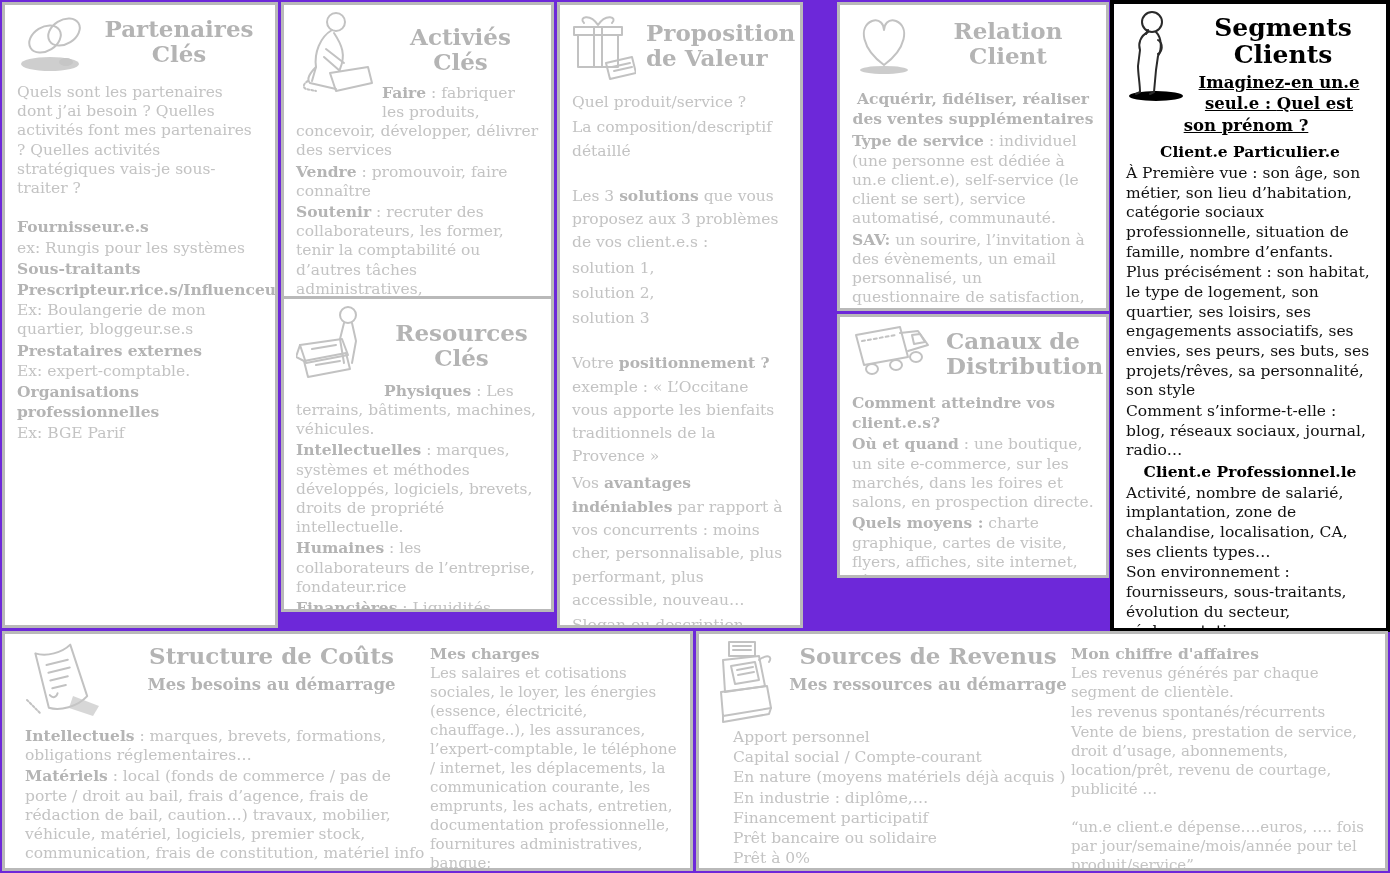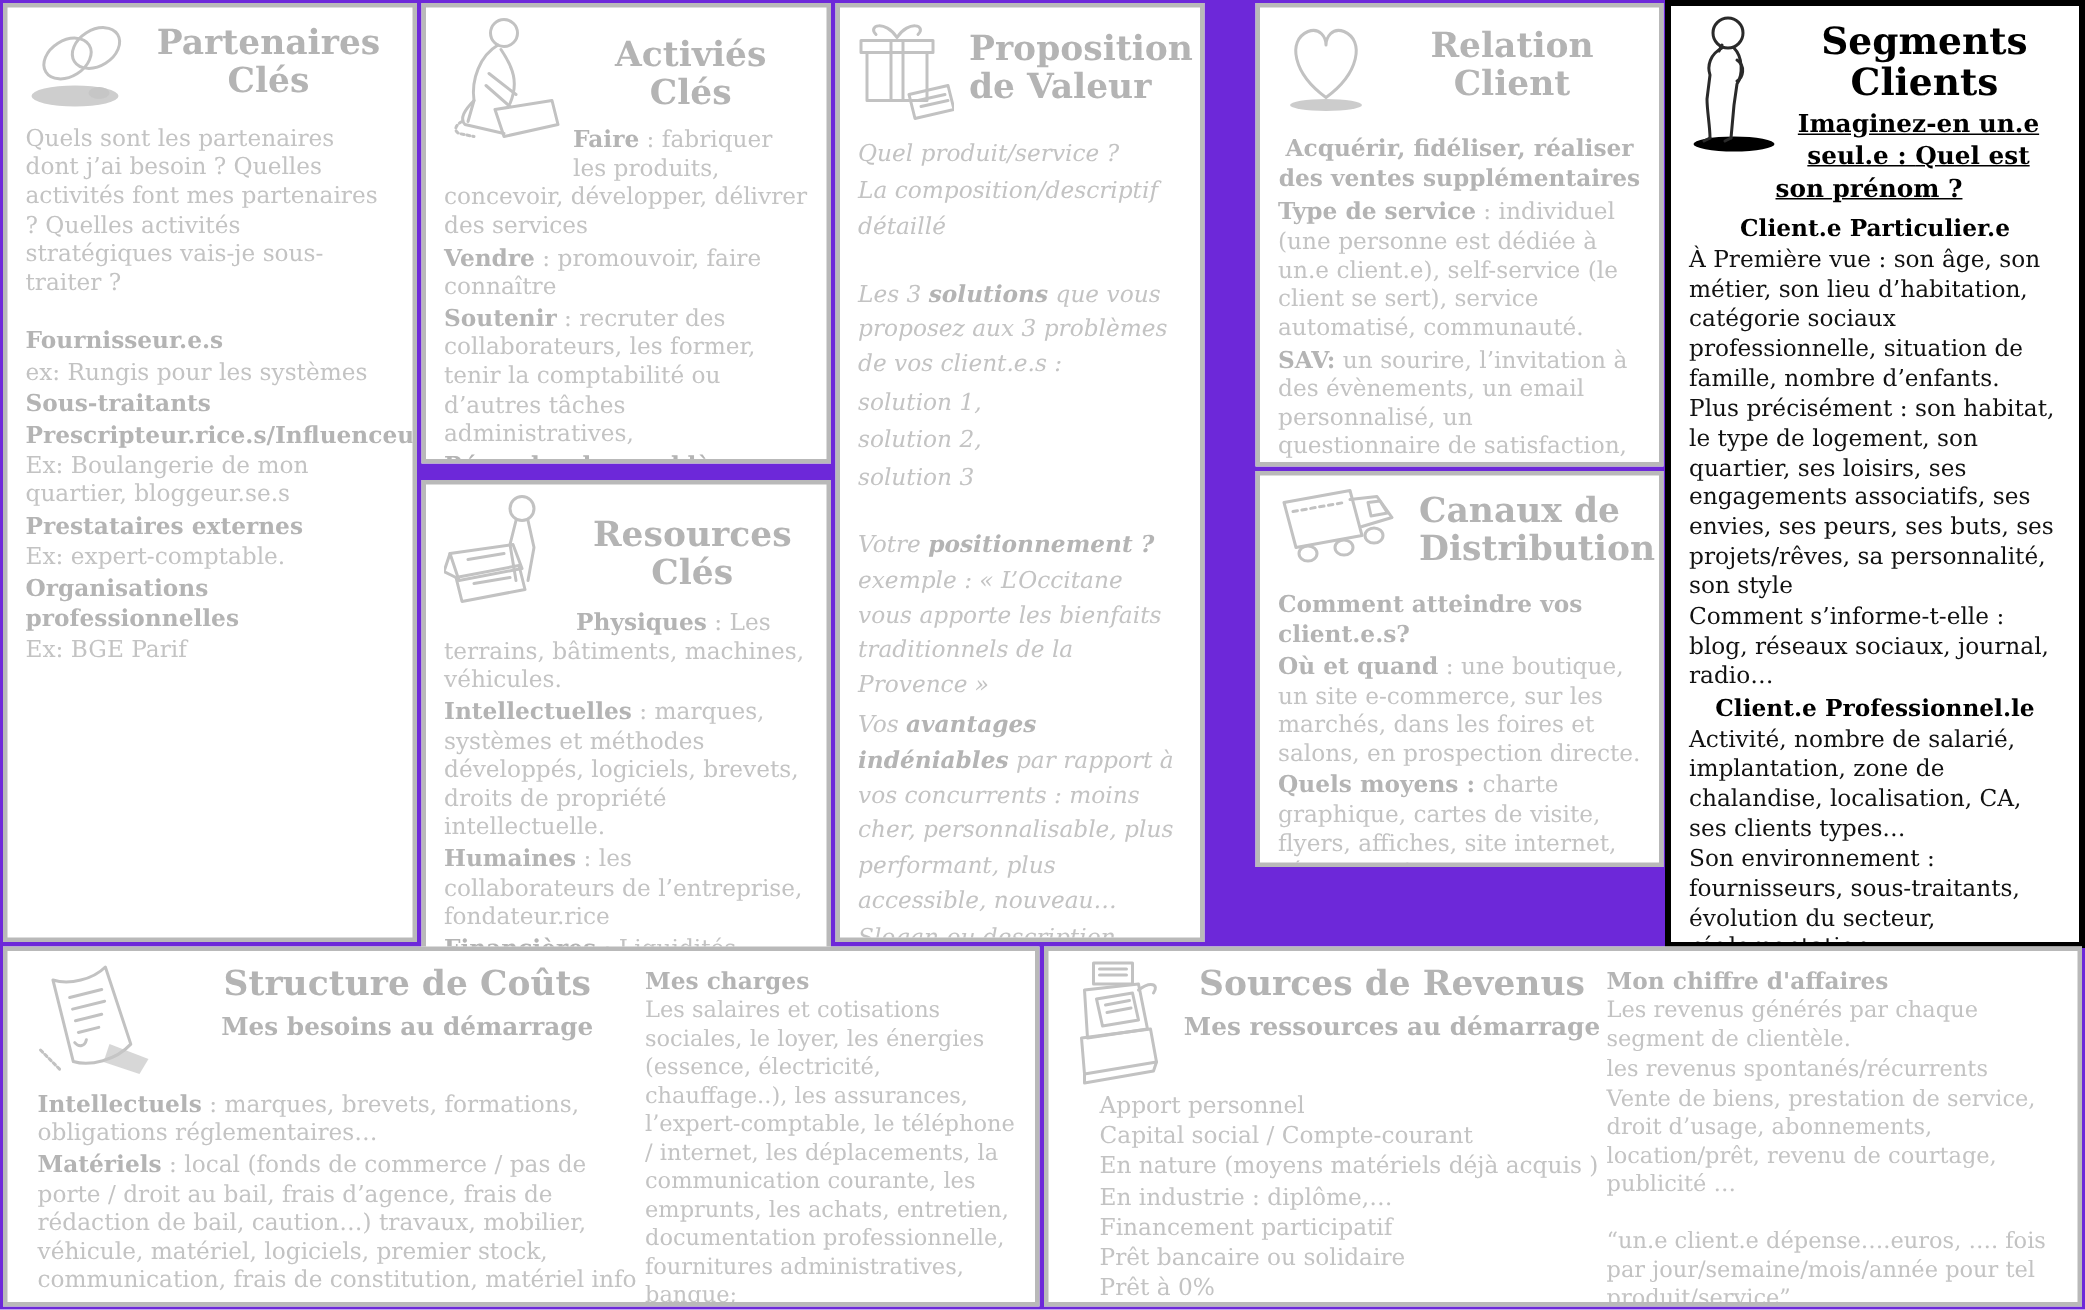--- a/index.html
+++ b/index.html
@@ -6,21 +6,21 @@
   html,body{margin:0;padding:0;background:#fff;}
   .canvas{position:relative;width:1390px;height:873px;background:#6d28d9;overflow:hidden;
           font-family:"DejaVu Serif","Liberation Serif",serif;color:#c3c3c3;}
   .panel{position:absolute;box-sizing:border-box;border:3px solid #b9b9b9;background:#fff;
          padding:6px 12px 6px 12px;overflow:hidden;}
   .panel.black{border:4px solid #000;color:#151515;}
 
   
   #p-partenaires{left:2px;top:2px;width:276px;height:626px;}
   #p-activites  {left:281px;top:2px;width:273px;height:307px;}
-  #p-resources  {left:281px;top:320px;width:273px;height:316px;}
+  #p-resources  {left:281px;top:296px;width:273px;height:316px;}
   #p-proposition{left:557px;top:2px;width:246px;height:626px;}
   #p-relation   {left:837px;top:2px;width:272px;height:309px;}
   #p-canaux     {left:837px;top:314px;width:272px;height:264px;}
   #p-segments   {left:1110px;top:0;width:280px;height:632px;padding:6px 12px;}
   #p-couts      {left:2px;top:631px;width:691px;height:240px;}
   #p-revenus    {left:696px;top:631px;width:692px;height:240px;}
 
   h2.title{margin:0;font-size:23px;line-height:1.08;font-weight:bold;color:#b4b4b4;}
   .black h2.title{color:#000;font-size:25px;}
   .hdr{display:flex;align-items:center;gap:6px;}
@@ -32,21 +32,21 @@
   .body{font-size:15.5px;line-height:1.24;}
   .para{margin:0 0 1px 0;}
   .para.center{text-align:center;}
   .para.gap{height:17px;}
   .b{font-weight:bold;color:#b4b4b4;}
   .black .b{color:#000;}
   .black .body{font-size:15.5px;line-height:1.27;color:#111;}
 
   
   #p-proposition .body{line-height:1.5;}
-  #p-proposition .para{margin:0 0 2px 0;font-style:italic;}
+  #p-proposition .para{margin:0 0 2px 0;}
 
   #p-relation .body .para.center{margin-bottom:2px;}
 
   .subtitle{text-align:center;font-weight:bold;color:#b4b4b4;font-size:16.5px;margin:2px 0 4px;}
   .black .subtitle{color:#000;font-size:16.5px;line-height:1.3;margin:2px 8px 6px 0;text-decoration:underline;}
 
   
   .twocol{display:flex;height:100%;}
   .col1{flex:1 1 auto;}
   #p-couts .col2{flex:0 0 248px;}

